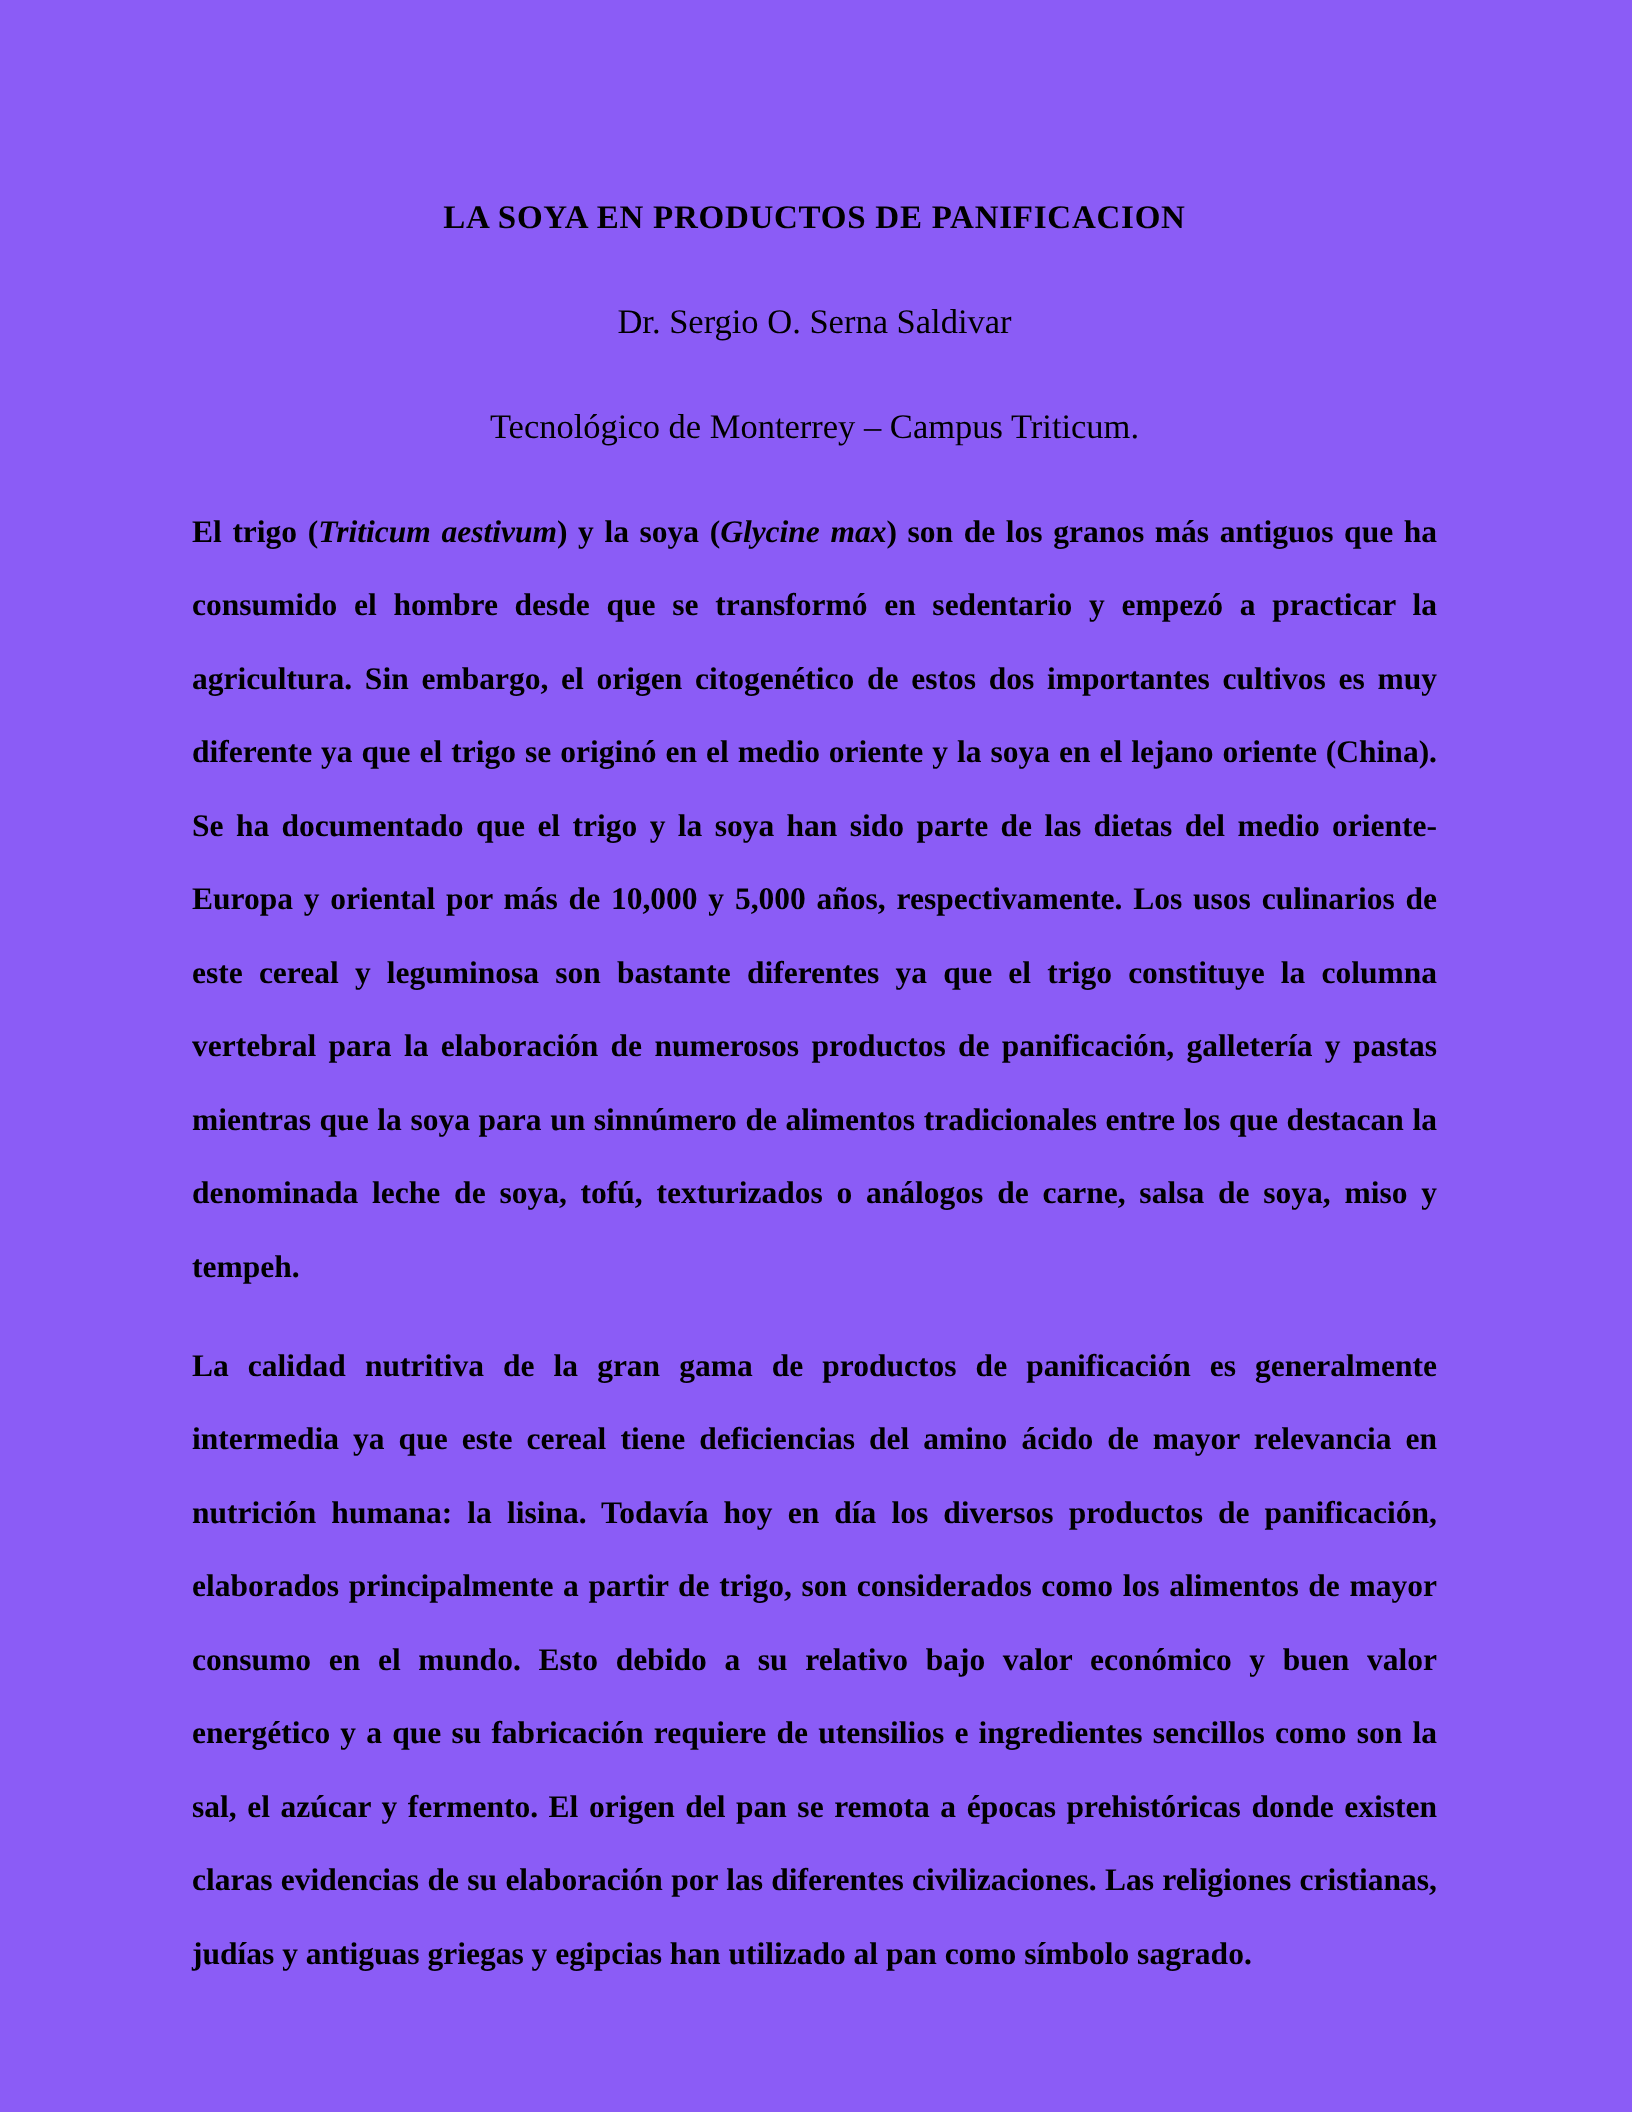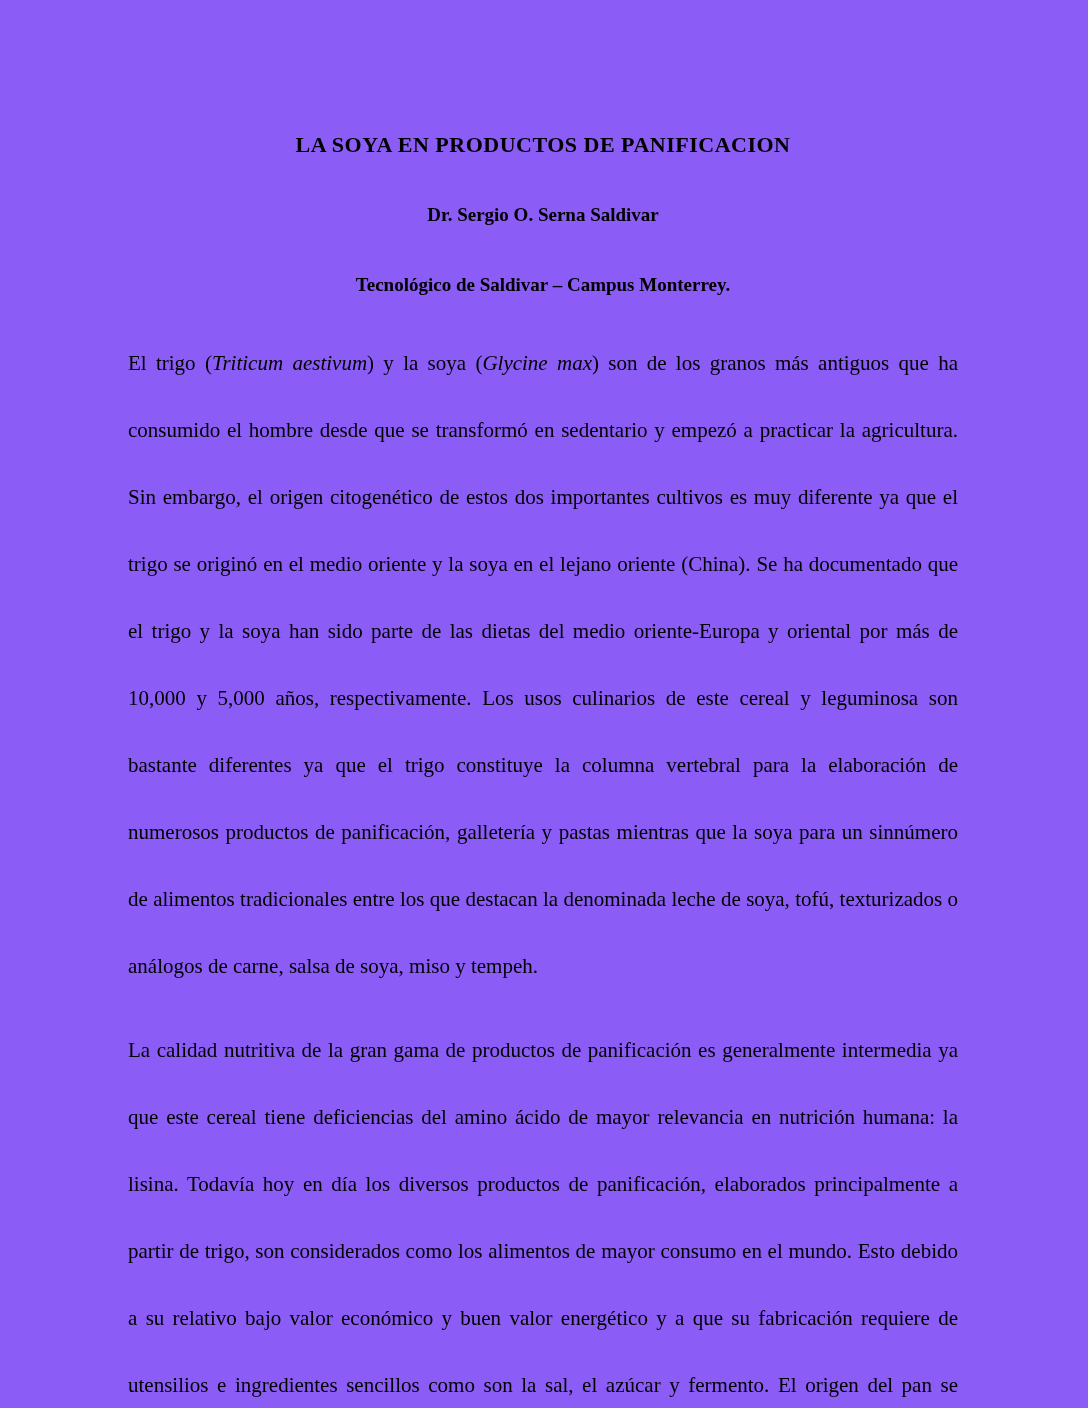--- a/index.html
+++ b/index.html
@@ -13,52 +13,52 @@
     min-height: 1408px;
     margin: 0 auto;
     background: #8b5cf6;
     color: #000000;
     font-family: "Liberation Serif", "DejaVu Serif", serif;
     box-sizing: border-box;
     padding: 120px 130px 40px 128px;
   }
   .header-line {
     text-align: center;
-    font-size: 19px;
+    font-size: 23px;
     line-height: 49px;
     margin: 0 0 21px 0;
     white-space: nowrap;
-    font-weight: bold;
   }
   .doc-title {
     font-weight: bold;
     font-size: 22px;
     letter-spacing: 0.5px;
   }
   .doc-body {
     margin-top: 0;
   }
   .para {
     font-size: 21px;
-    line-height: 67px;
+    line-height: 49px;
     text-align: justify;
     margin: 0 0 17px 0;
+    font-weight: bold;
   }
   .italic {
     font-style: italic;
   }
 </style>
 </head>
 <body>
 
 <div class="page">
   <p class="header-line doc-title">LA SOYA EN PRODUCTOS DE PANIFICACION</p>
 
   <p class="header-line">Dr. Sergio O. Serna Saldivar</p>
 
 
-  <p class="header-line">Tecnológico de Saldivar – Campus Monterrey.</p>
+  <p class="header-line">Tecnológico de Monterrey – Campus Triticum.</p>
 
   <div class="doc-body">
       <p class="para"><span>El trigo (</span><span class="italic">Triticum aestivum</span><span>)  y la soya (</span><span class="italic">Glycine max</span><span>) son de los granos más antiguos que ha consumido el hombre desde que se transformó en sedentario y empezó a practicar la agricultura. Sin embargo, el origen citogenético de estos dos importantes cultivos es muy diferente ya que el trigo se originó en el medio oriente y la soya en el lejano oriente  (China).  Se ha documentado que el trigo y la soya han sido parte de las dietas del medio oriente-Europa y oriental por más de 10,000 y 5,000 años, respectivamente. Los usos culinarios de este cereal y leguminosa son bastante diferentes ya que el trigo constituye la columna vertebral para la elaboración de numerosos productos de panificación, galletería y pastas mientras que la soya para un sinnúmero de alimentos tradicionales entre los que destacan la denominada leche de soya, tofú, texturizados o análogos de carne,  salsa de soya, miso y tempeh.</span></p>
       <p class="para"><span>La calidad nutritiva de la gran gama de productos de panificación es generalmente intermedia ya que este cereal tiene deficiencias del amino ácido de mayor relevancia en nutrición humana: la lisina. Todavía hoy en día los diversos productos de panificación, elaborados principalmente a partir de trigo,  son considerados como los alimentos de mayor consumo en el mundo. Esto debido a su relativo bajo valor económico y buen valor energético y a que su fabricación requiere de utensilios e ingredientes sencillos como son la sal, el azúcar y fermento. El origen del pan se remota a épocas prehistóricas donde existen claras evidencias de su elaboración  por las diferentes civilizaciones. Las religiones cristianas, judías y antiguas griegas y egipcias han utilizado al pan como símbolo sagrado.</span></p>
     </div>
 </div>
 
 </body></html>

